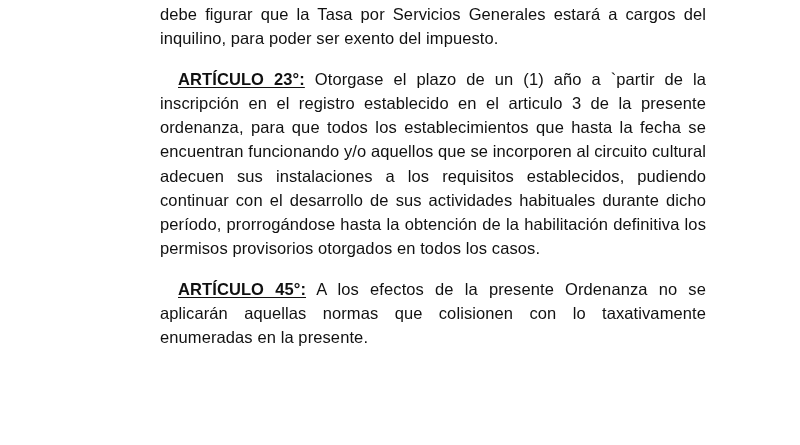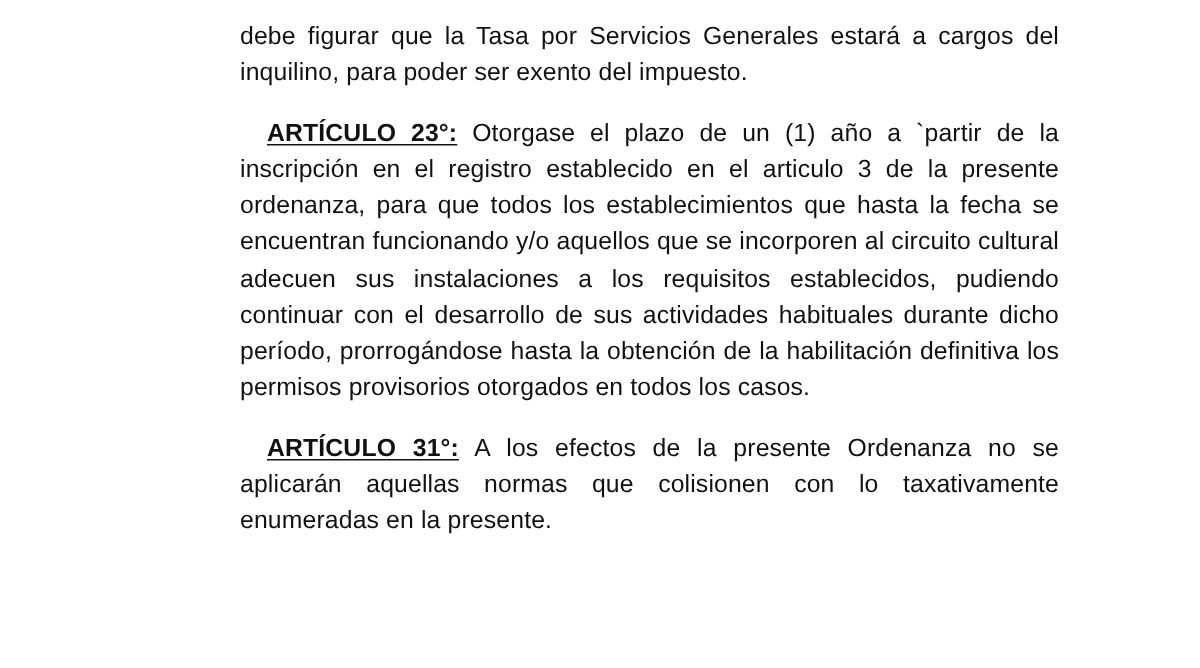--- a/index.html
+++ b/index.html
@@ -28,21 +28,21 @@
   .para {
     margin: 0 0 16px 0;
     font-size: 16.5px;
     line-height: 1.47;
     color: #111111;
     text-align: justify;
     text-justify: inter-word;
     letter-spacing: 0.1px;
   }
   .para.first {
-    margin-top: 12px;
+    margin-top: 2px;
   }
   .para.indent {
     text-indent: 18px;
   }
   .art-label {
     font-weight: bold;
     text-decoration: underline;
     text-underline-offset: 2px;
   }
   .para .rest {
@@ -58,17 +58,17 @@
     <p class="para first">
       <span>debe figurar que la Tasa por Servicios Generales estará a cargos del inquilino, para poder ser exento del impuesto.</span>
     </p>
 
 
     <p class="para indent">
       <span class="art-label">ARTÍCULO 23°:</span><span class="rest"> Otorgase el plazo de un (1) año a `partir de la inscripción en el registro establecido en el articulo 3 de la presente ordenanza, para que todos los establecimientos que hasta la fecha se encuentran funcionando y/o aquellos que se incorporen al circuito cultural adecuen sus instalaciones a los requisitos establecidos, pudiendo continuar con el desarrollo de sus actividades habituales durante dicho período, prorrogándose hasta la obtención de la habilitación definitiva los permisos provisorios otorgados en todos los casos.</span>
     </p>
 
     <p class="para indent">
-      <span class="art-label">ARTÍCULO 31°:</span><span class="rest"> A los efectos de la presente Ordenanza no se aplicarán aquellas normas que colisionen con lo taxativamente enumeradas en la presente.</span>
+      <span class="art-label">ARTÍCULO 45°:</span><span class="rest"> A los efectos de la presente Ordenanza no se aplicarán aquellas normas que colisionen con lo taxativamente enumeradas en la presente.</span>
     </p>
 
   </div>
 </div>
 
 </body></html>

